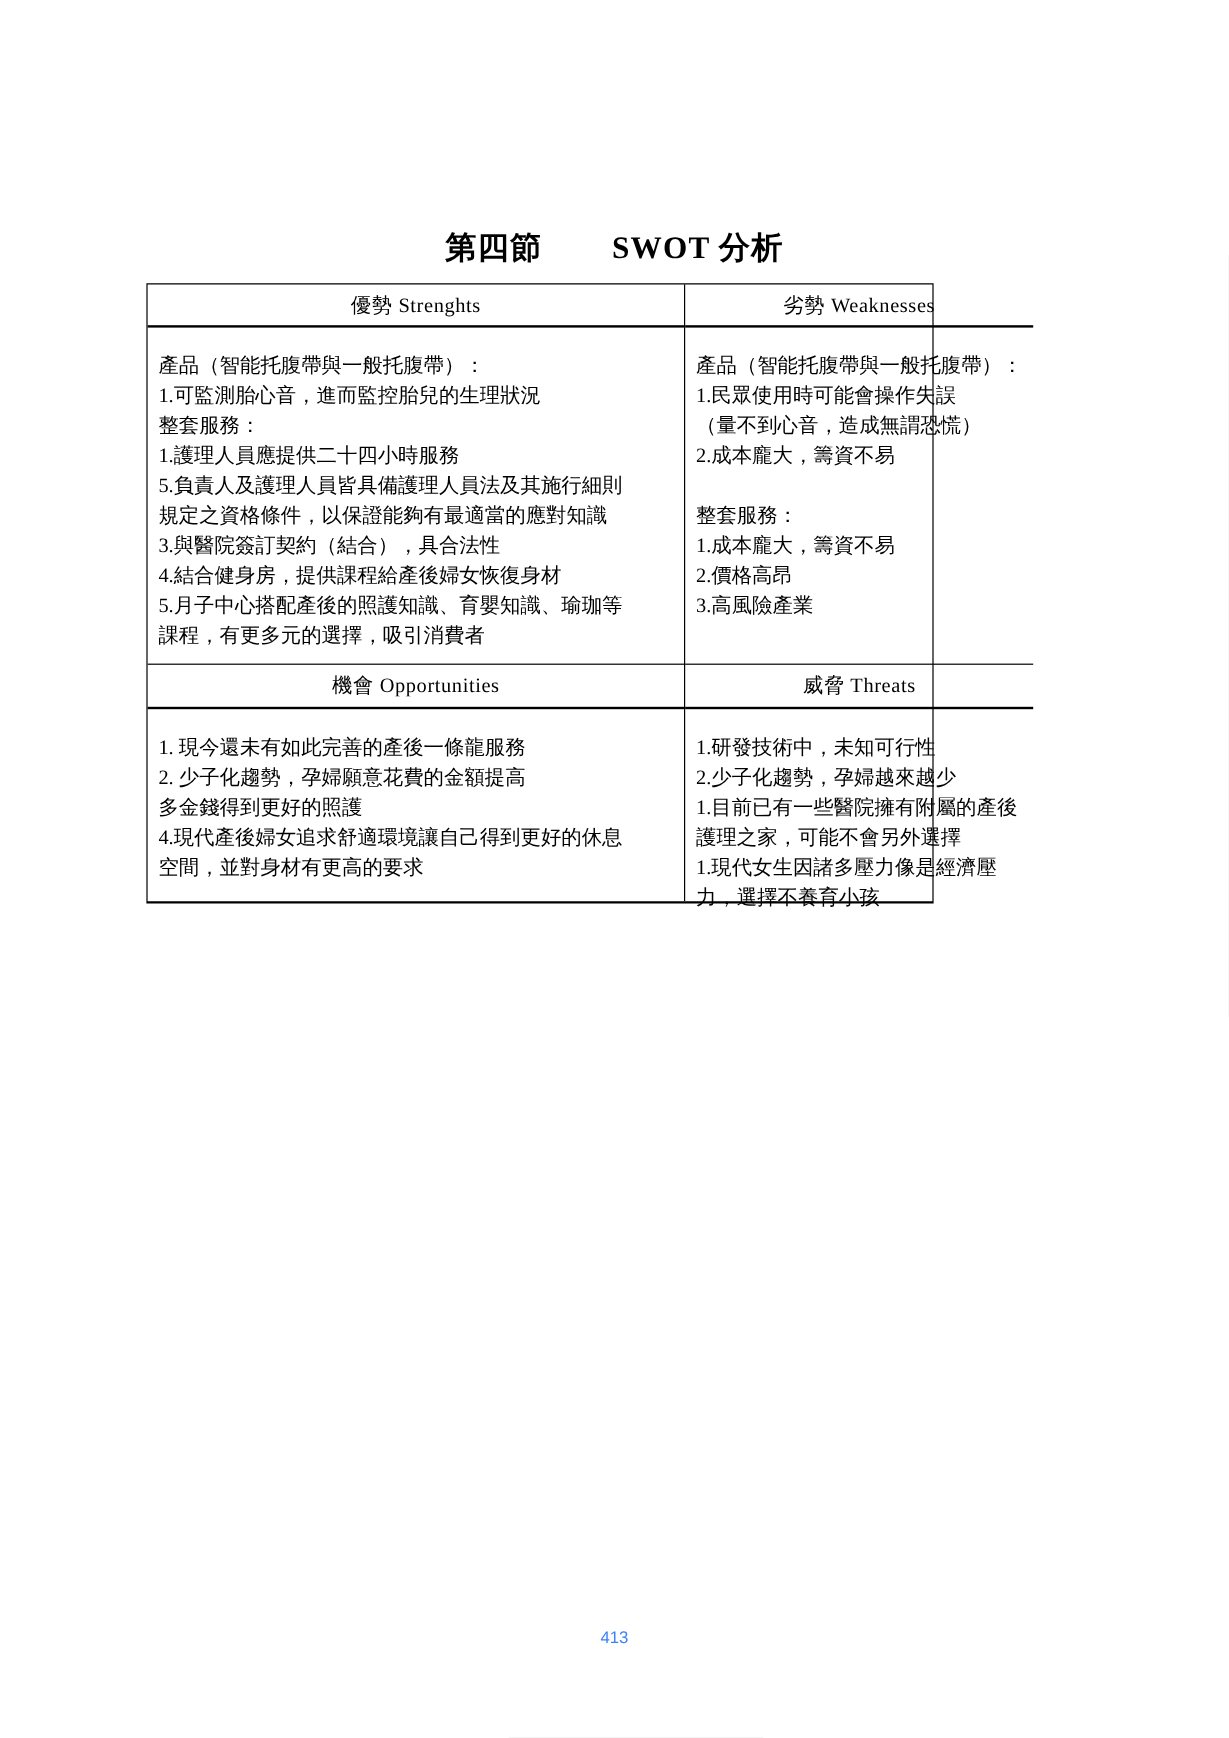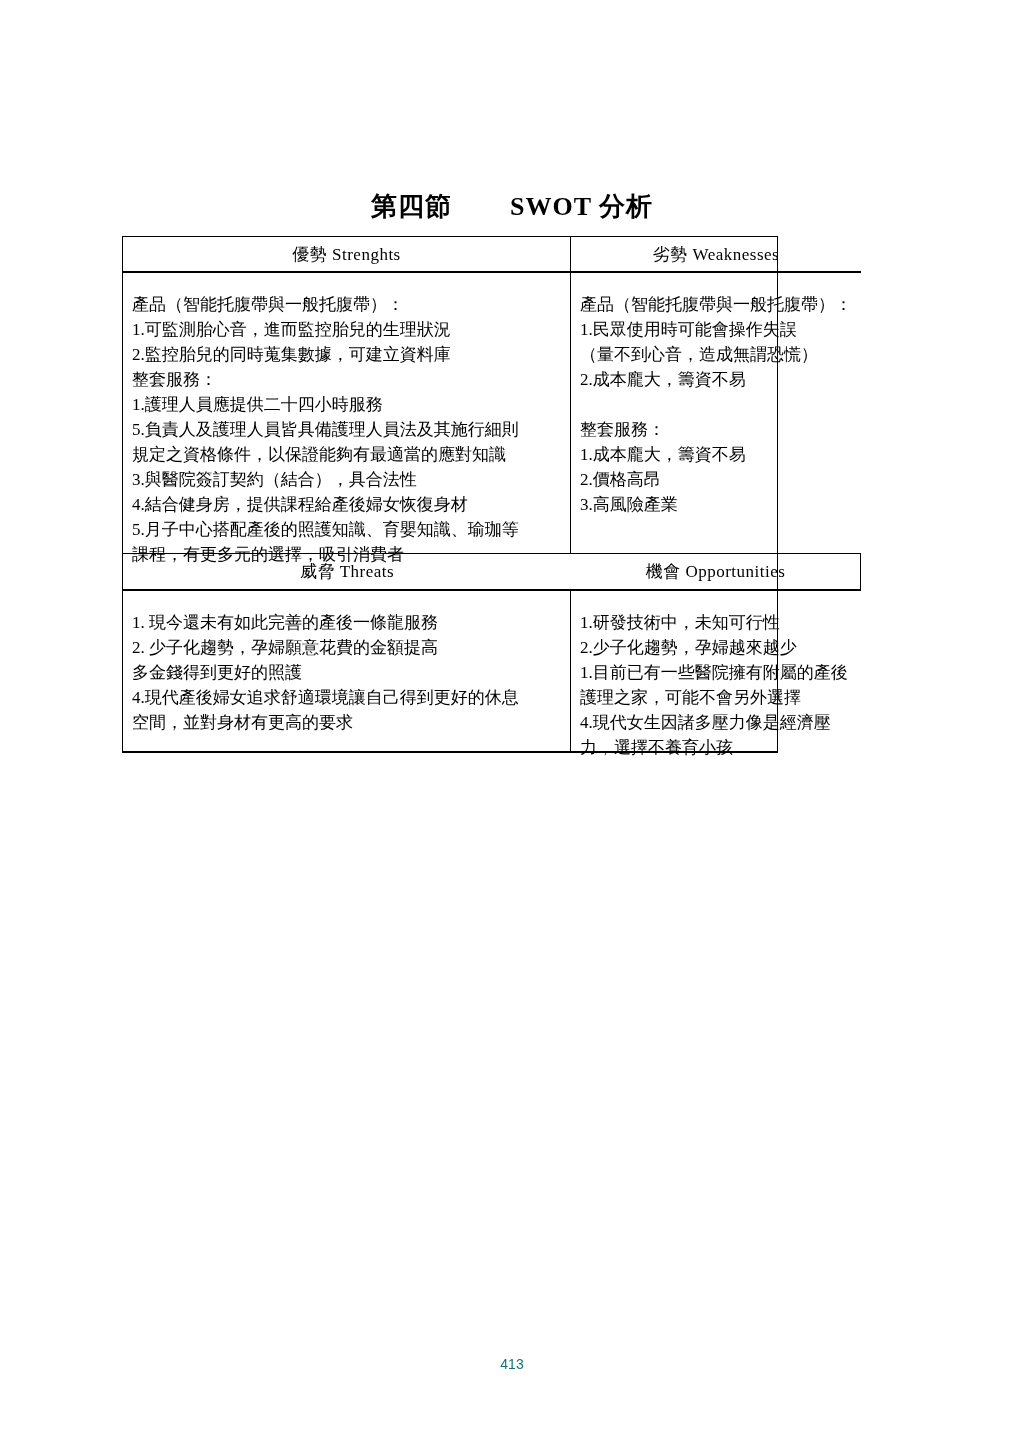--- a/index.html
+++ b/index.html
@@ -58,21 +58,21 @@
     overflow: hidden;
   }
   .page-number {
     position: absolute;
     top: 1356px;
     left: 0;
     width: 100%;
     text-align: center;
     font-family: "Liberation Sans", sans-serif;
     font-size: 14px;
-    color: #0f766e;
+    color: #3b82f6;
   }
 </style>
 </head>
 <body>
 
 <div class="page">
 
   <div class="doc-title">
     <span>第四節</span>
     <span>SWOT 分析</span>
@@ -80,21 +80,20 @@
 
   <div class="swot-table">
 
     <div class="cell header left">優勢 Strenghts</div>
 
     <div class="cell header">劣勢 Weaknesses</div>
 
     <div class="cell content mid left">
         <div class="cell-line">產品（智能托腹帶與一般托腹帶）：</div>
         <div class="cell-line">1.可監測胎心音，進而監控胎兒的生理狀況</div>
-        <div class="cell-line">2.監控胎兒的同時蒐集數據，可建立資料庫</div>
         <div class="cell-line">整套服務：</div>
         <div class="cell-line">1.護理人員應提供二十四小時服務</div>
         <div class="cell-line">5.負責人及護理人員皆具備護理人員法及其施行細則</div>
         <div class="cell-line">規定之資格條件，以保證能夠有最適當的應對知識</div>
         <div class="cell-line">3.與醫院簽訂契約（結合），具合法性</div>
         <div class="cell-line">4.結合健身房，提供課程給產後婦女恢復身材</div>
         <div class="cell-line">5.月子中心搭配產後的照護知識、育嬰知識、瑜珈等</div>
         <div class="cell-line">課程，有更多元的選擇，吸引消費者</div>
       </div>
 
@@ -103,38 +102,38 @@
         <div class="cell-line">1.民眾使用時可能會操作失誤</div>
         <div class="cell-line">（量不到心音，造成無謂恐慌）</div>
         <div class="cell-line">2.成本龐大，籌資不易</div>
         <div class="cell-line">&nbsp;</div>
         <div class="cell-line">整套服務：</div>
         <div class="cell-line">1.成本龐大，籌資不易</div>
         <div class="cell-line">2.價格高昂</div>
         <div class="cell-line">3.高風險產業</div>
       </div>
 
+    <div class="cell header left">機會 Opportunities</div>
+
     <div class="cell header">威脅 Threats</div>
-
-    <div class="cell header left">機會 Opportunities</div>
 
     <div class="cell content left">
         <div class="cell-line">1. 現今還未有如此完善的產後一條龍服務</div>
         <div class="cell-line">2. 少子化趨勢，孕婦願意花費的金額提高</div>
         <div class="cell-line">多金錢得到更好的照護</div>
         <div class="cell-line">4.現代產後婦女追求舒適環境讓自己得到更好的休息</div>
         <div class="cell-line">空間，並對身材有更高的要求</div>
       </div>
 
     <div class="cell content">
         <div class="cell-line">1.研發技術中，未知可行性</div>
         <div class="cell-line">2.少子化趨勢，孕婦越來越少</div>
         <div class="cell-line">1.目前已有一些醫院擁有附屬的產後</div>
         <div class="cell-line">護理之家，可能不會另外選擇</div>
-        <div class="cell-line">4.現代女生因諸多壓力像是經濟壓</div>
+        <div class="cell-line">1.現代女生因諸多壓力像是經濟壓</div>
         <div class="cell-line">力，選擇不養育小孩</div>
       </div>
 
   </div>
 
   <div class="page-number">413</div>
 
 </div>
 
 </body></html>

